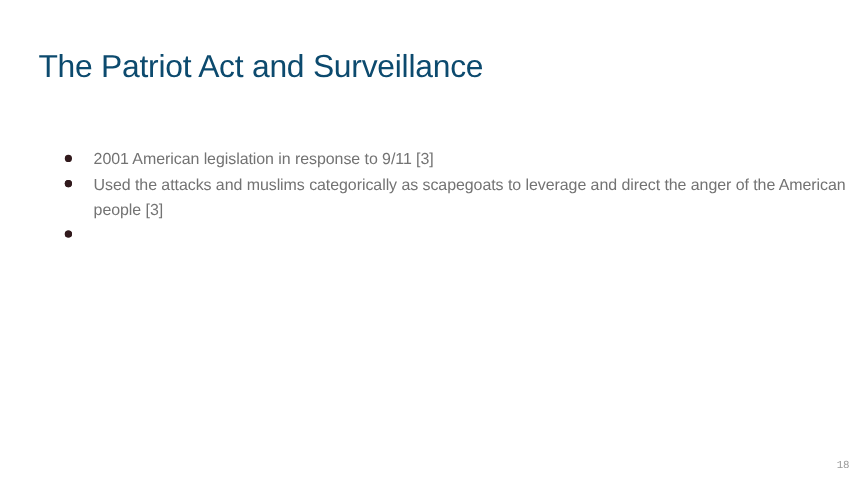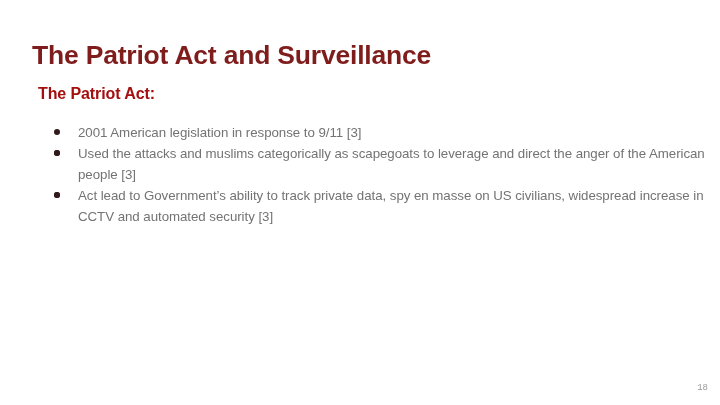--- a/index.html
+++ b/index.html
@@ -19,22 +19,22 @@
     position: absolute;
     inset: 0;
     background: #ffffff;
   }
 
   .slide-title {
     position: absolute;
     left: 32px;
     top: 41px;
     font-size: 26.5px;
-    font-weight: bold;
-    color: #7f1d1d;
+    font-weight: normal;
+    color: #0c4a6e;
     letter-spacing: -0.2px;
     line-height: 1.12;
     white-space: nowrap;
   }
 
   .slide-subtitle {
     position: absolute;
     left: 38px;
     top: 84px;
     font-size: 16px;
@@ -88,25 +88,24 @@
     font-family: Liberation Mono, monospace;
   }
 </style>
 </head>
 <body>
 
 <div class="slide">
 
   <div class="slide-title">The Patriot Act and Surveillance</div>
 
-  <div class="slide-subtitle">The Patriot Act:</div>
 
   <ul class="bullet-list">
       <li class="bullet-item"><span class="bullet-marker"></span><span class="bullet-text"><span>2001 American legislation in response to 9/11 [3]</span></span></li>
       <li class="bullet-item"><span class="bullet-marker"></span></li>
       <li class="bullet-item"><span class="bullet-marker"></span><span class="bullet-text"><b>Used the attacks and muslims categorically as scapegoats</b><span> to leverage and direct the anger of the American people [3]</span></span></li>
       <li class="bullet-item"><span class="bullet-marker"></span></li>
-      <li class="bullet-item"><span class="bullet-marker"></span><span class="bullet-text"><span>Act lead to Government’s ability to track private data, spy en masse on US civilians, widespread increase in CCTV and automated security [3]</span></span></li>
+      <li class="bullet-item"><span class="bullet-marker"></span></li>
     </ul>
 
   <div class="page-number">18</div>
 
 </div>
 
 </body></html>

